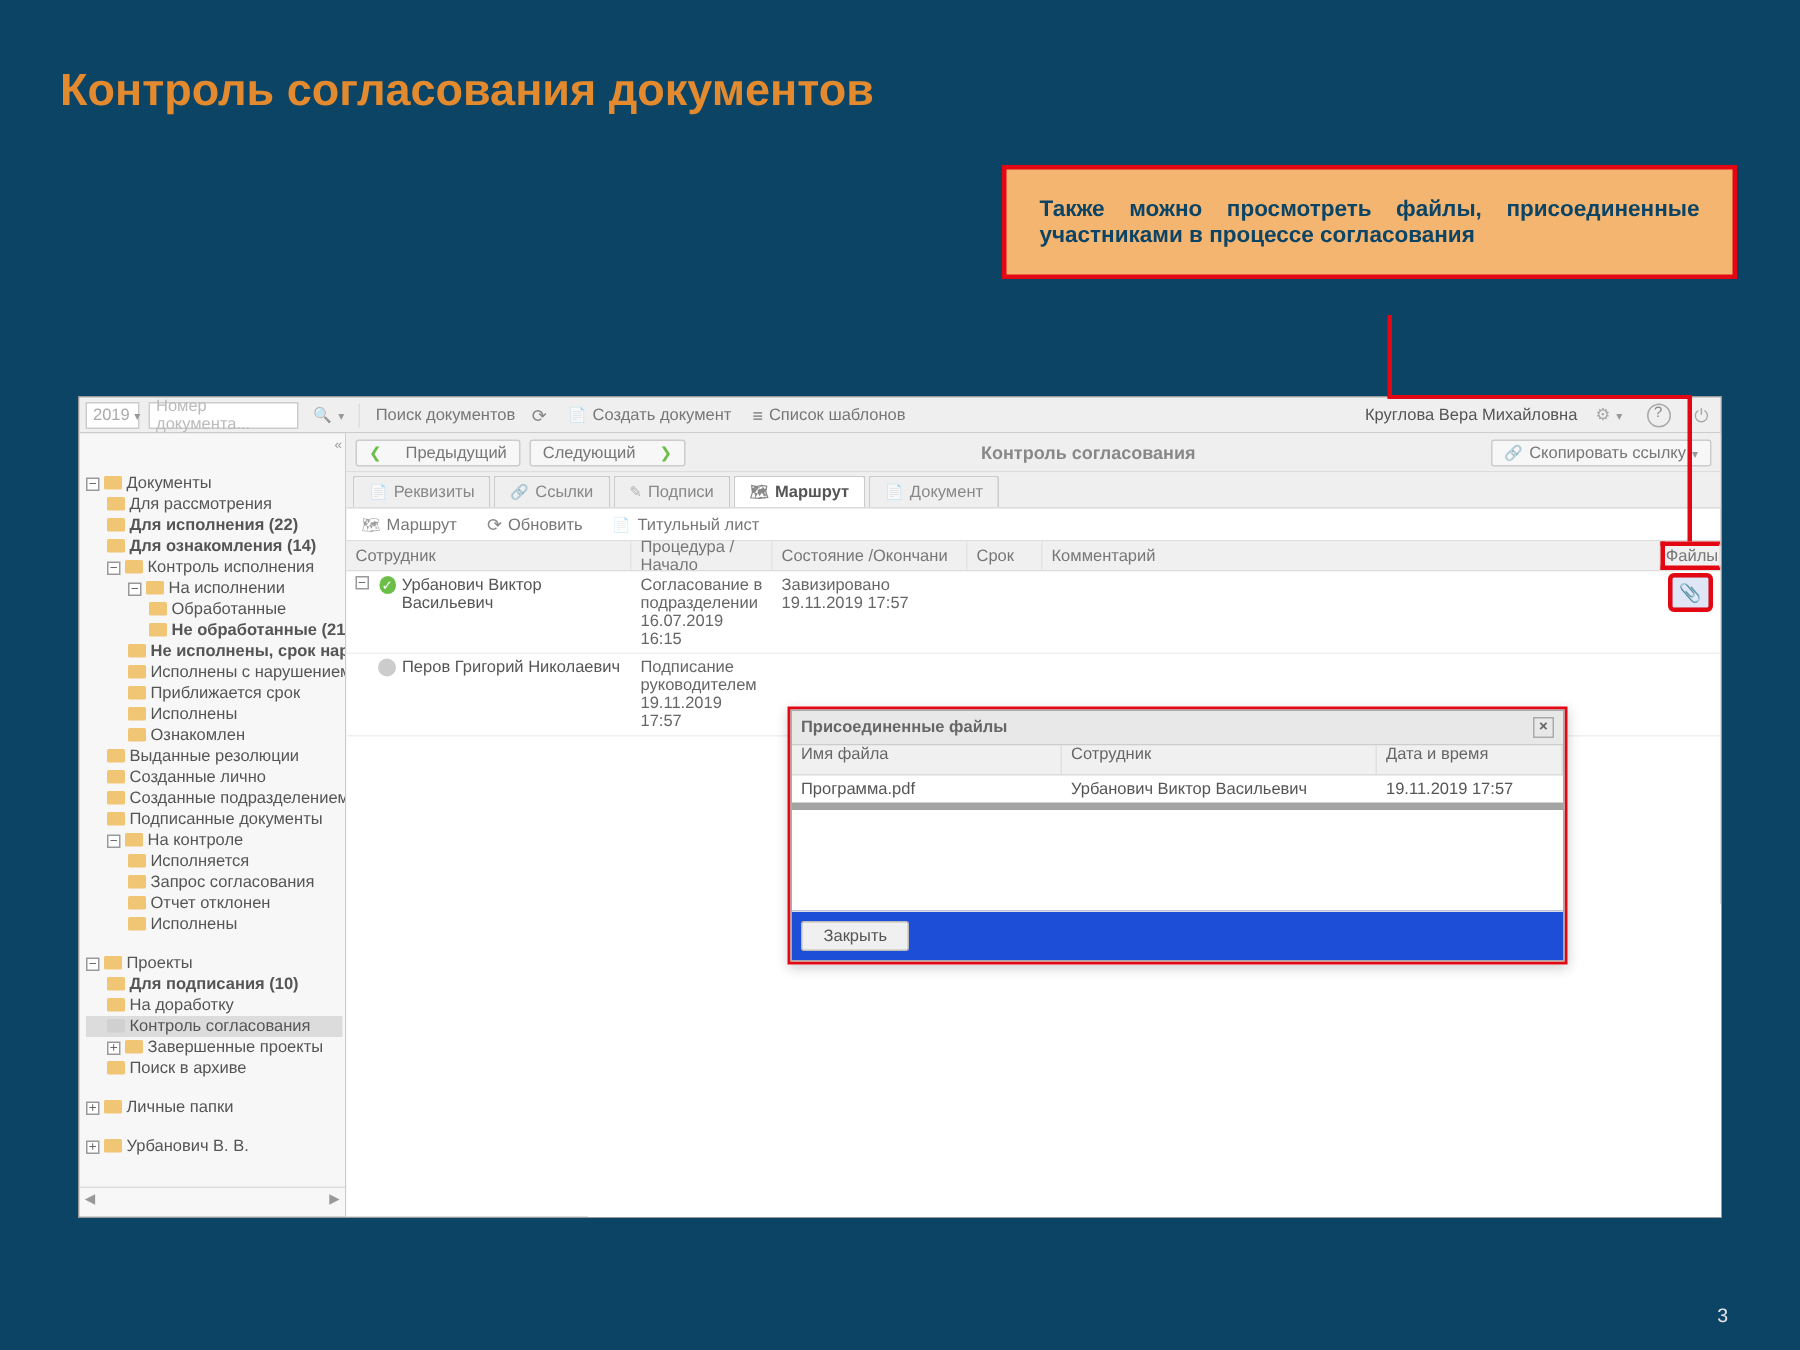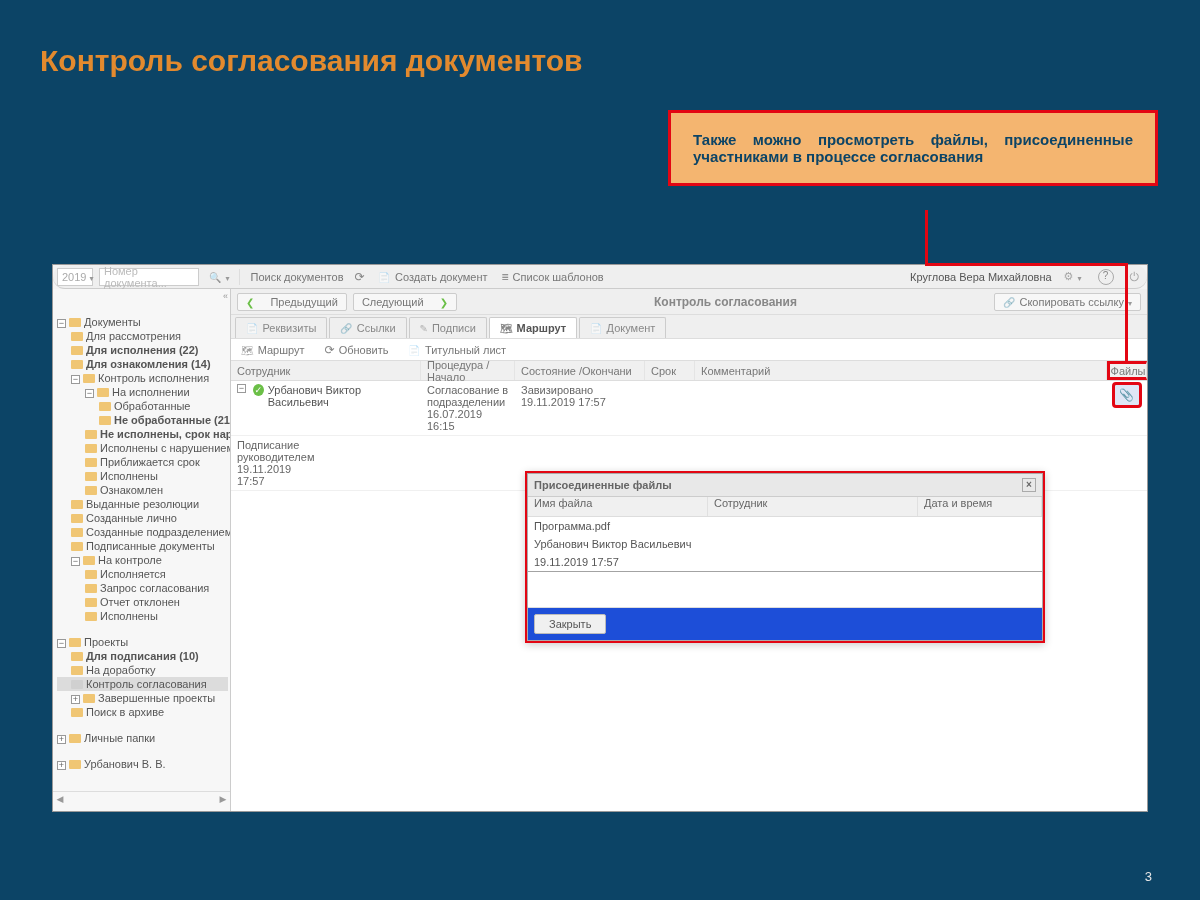--- a/index.html
+++ b/index.html
@@ -4,21 +4,21 @@
 <style>
   * { box-sizing: border-box; margin: 0; padding: 0; }
   body { font-family: Arial, Helvetica, sans-serif; background: #0c4466; width: 1200px; height: 900px; overflow: hidden; position: relative; }
   .slide-title { color: #e38a2e; font-size: 30px; font-weight: bold; padding: 44px 0 0 40px; }
   .callout { position: absolute; top: 110px; left: 668px; width: 490px; background: #f4b570; border: 3px solid #e30613; padding: 18px 22px; color: #0c4466; font-size: 15px; font-weight: bold; text-align: justify; z-index: 10; }
   .callout-line-v { position: absolute; top: 210px; left: 925px; width: 3px; height: 55px; background: #e30613; z-index: 9; }
   .callout-line-h { position: absolute; top: 263px; left: 925px; width: 202px; height: 3px; background: #e30613; z-index: 9; }
   .callout-line-v2 { position: absolute; top: 263px; left: 1125px; width: 3px; height: 98px; background: #e30613; z-index: 9; }
 
   .app { position: absolute; top: 264px; left: 52px; width: 1096px; height: 548px; background: #f4f4f4; border: 1px solid #999; font-size: 11px; color: #555; overflow: hidden; }
-  .toolbar { display: flex; align-items: center; height: 24px; background: #efefef; border-bottom: 1px solid #ccc; padding: 0 4px; gap: 6px; border-radius: 12px; }
+  .toolbar { display: flex; align-items: center; height: 24px; background: #efefef; border-bottom: 1px solid #ccc; padding: 0 4px; gap: 6px; }
   .tb-input { background: #fff; border: 1px solid #ccc; height: 18px; padding: 0 4px; color: #aaa; width: 36px; display: inline-flex; align-items:center; }
   .tb-number { width: 100px; color: #bbb; }
   .tb-sep { width: 1px; height: 16px; background: #ddd; }
   .tb-btn { display: inline-flex; align-items: center; gap: 4px; padding: 2px 4px; color: #777; cursor: pointer; }
   .tb-right { margin-left: auto; display: flex; align-items: center; gap: 8px; }
   .icon-mag::before { content: "🔍"; font-size: 10px; opacity: .6; }
   .icon-refresh::before { content: "⟳"; font-size: 12px; color: #888; }
   .icon-doc::before { content: "📄"; font-size: 10px; opacity: .5; }
   .icon-list::before { content: "≡"; font-size: 12px; }
   .icon-gear::before { content: "⚙"; font-size: 11px; opacity: .6; }
@@ -90,21 +90,21 @@
   .dialog { position:absolute; top:182px; left:294px; width:520px; background:#fff; border:2px solid #e30613; box-shadow:0 2px 8px rgba(0,0,0,.2); z-index:20; }
   .dialog-inner { border:1px solid #aaa; }
   .dialog-title { background:#e8e8e8; border-bottom:1px solid #ccc; padding:4px 6px; font-weight:bold; color:#666; display:flex; align-items:center; }
   .dialog-close { margin-left:auto; border:1px solid #aaa; width:14px; height:14px; text-align:center; line-height:12px; font-size:10px; color:#666; cursor:pointer; }
   .dialog-grid-head { display:flex; background:#f0f0f0; border-bottom:1px solid #ddd; height:20px; color:#666; }
   .dialog-grid-head > div { padding:0 6px; border-right:1px solid #e0e0e0; }
   .dcol-name { width:180px; }
   .dcol-emp { width:210px; }
   .dcol-date { flex:1; }
   .dialog-grid-body { height:90px; }
-  .dialog-row { display:flex; border-bottom:1px solid #a3a3a3;flex-direction:column; }
+  .dialog-row { display:flex; border-bottom:5px solid #a3a3a3; }
   .dialog-row > div { padding:3px 6px; }
   .dialog-footer { border-top:1px solid #ddd; padding:6px; display:flex; justify-content:flex-start; background:#1d4ed8; }
   .dlg-btn { border:1px solid #bbb; background:#f0f0f0; padding:3px 14px; border-radius:2px; cursor:pointer; color:#555; }
 
   .page-num { position:absolute; bottom:16px; right:48px; color:#e6e6e6; font-size:13px; }
 </style>
 </head>
 <body>
 
 <div class="slide-title">Контроль согласования документов</div>
@@ -265,20 +265,25 @@
           </div>
           <div class="proc-cell">Согласование в подразделении 16.07.2019 16:15</div>
           <div class="state-cell">Завизировано 19.11.2019 17:57</div>
           <div class="srok-cell"></div>
           <div class="comm-cell"></div>
           <div class="files-cell">
             <span class="clip-box clip-highlight"><span class="clip-icon"></span></span>
           </div>
         </div>
         <div class="grid-row">
+          <div class="emp-cell">
+            <span style="width:11px;display:inline-block"></span>
+            <span class="status-gray"></span>
+            <span>Перов Григорий Николаевич</span>
+          </div>
           <div class="proc-cell">Подписание руководителем 19.11.2019 17:57</div>
           <div class="state-cell"></div>
           <div class="srok-cell"></div>
           <div class="comm-cell"></div>
           <div class="files-cell"></div>
         </div>
       </div>
 
       <div class="dialog">
         <div class="dialog-inner">

